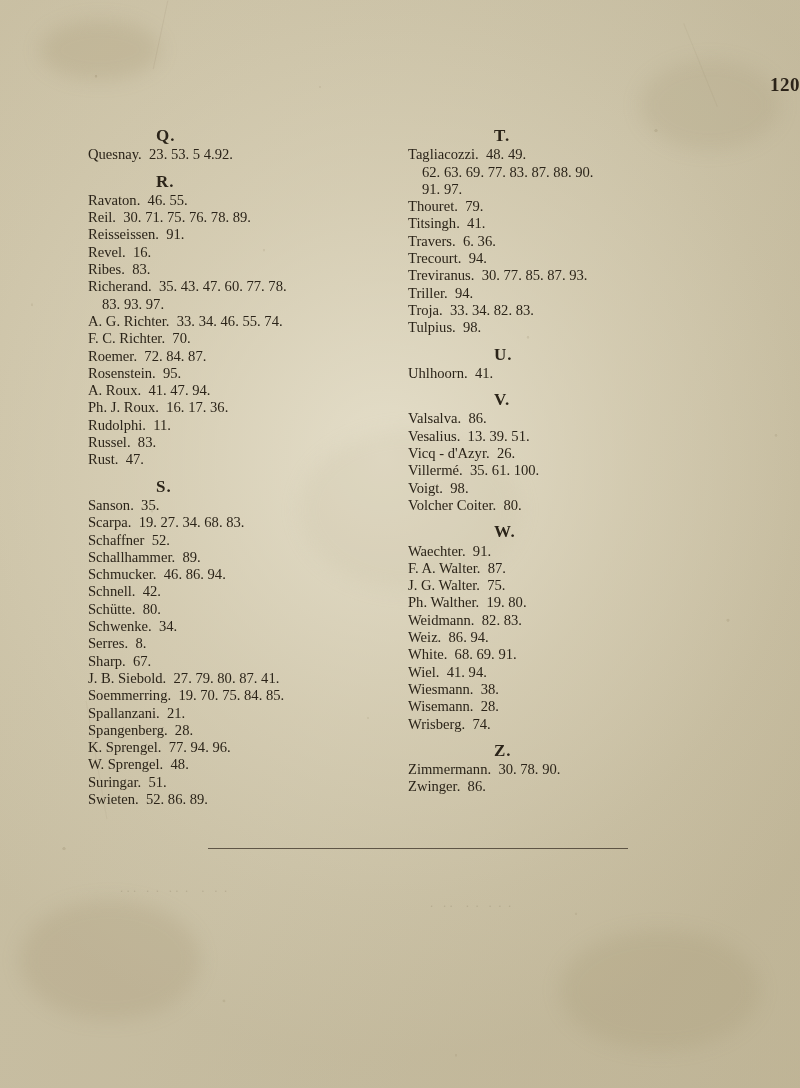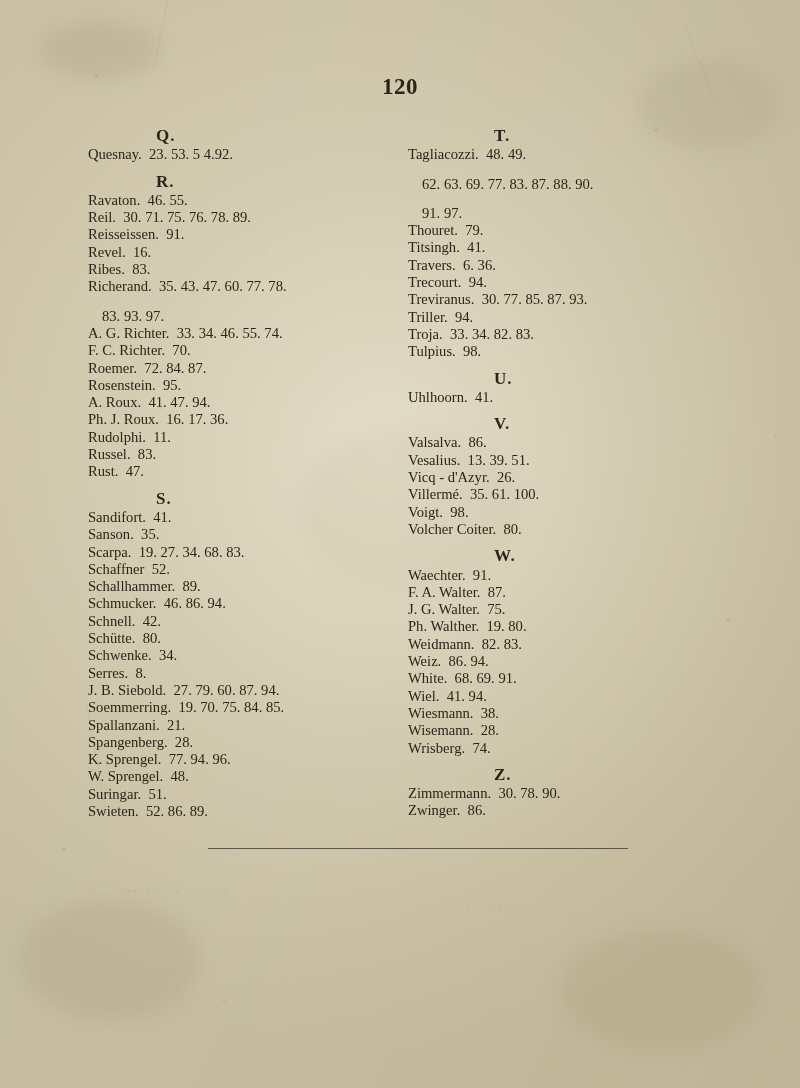--- a/index.html
+++ b/index.html
@@ -50,22 +50,22 @@
     pointer-events: none;
     border-radius: 50%;
     filter: blur(9px);
   }
 
   .folio {
     position: absolute;
     top: 74px;
     left: 0;
     right: 0;
-    text-align: center;
-    font-size: 23px;
+    text-align: right;
+    font-size: 19px;
     font-weight: 700;
     letter-spacing: .5px;
     color: #2b2318;
   }
 
   .content {
     position: absolute;
     top: 118px;
     left: 88px;
     width: 630px;
@@ -87,21 +87,21 @@
     letter-spacing: 1px;
     margin: 9px 0 2px 0;
     padding-left: 68px;
   }
   .col-right .section-letter { padding-left: 86px; }
 
   .entry {
     white-space: pre;
     text-indent: 0;
   }
-  .entry.indent { padding-left: 14px; margin-top: 12px; }
+  .entry.indent { padding-left: 14px; }
 
   .rule {
     position: absolute;
     left: 208px;
     top: 848px;
     width: 420px;
     height: 0;
     border-top: 1.4px solid #3a3025;
     opacity: .75;
   }
@@ -152,31 +152,31 @@
         <div class="entry">A. G. Richter.  33. 34. 46. 55. 74.</div>
         <div class="entry">F. C. Richter.  70.</div>
         <div class="entry">Roemer.  72. 84. 87.</div>
         <div class="entry">Rosenstein.  95.</div>
         <div class="entry">A. Roux.  41. 47. 94.</div>
         <div class="entry">Ph. J. Roux.  16. 17. 36.</div>
         <div class="entry">Rudolphi.  11.</div>
         <div class="entry">Russel.  83.</div>
         <div class="entry">Rust.  47.</div>
         <div class="section-letter">S.</div>
-        <div class="entry">Sandifort.  41.</div>
         <div class="entry">Sanson.  35.</div>
         <div class="entry">Scarpa.  19. 27. 34. 68. 83.</div>
         <div class="entry">Schaffner  52.</div>
         <div class="entry">Schallhammer.  89.</div>
         <div class="entry">Schmucker.  46. 86. 94.</div>
         <div class="entry">Schnell.  42.</div>
         <div class="entry">Schütte.  80.</div>
         <div class="entry">Schwenke.  34.</div>
         <div class="entry">Serres.  8.</div>
-        <div class="entry">J. B. Siebold.  27. 79. 60. 87. 94.</div>
+        <div class="entry">Sharp.  67.</div>
+        <div class="entry">J. B. Siebold.  27. 79. 80. 87. 41.</div>
         <div class="entry">Soemmerring.  19. 70. 75. 84. 85.</div>
         <div class="entry">Spallanzani.  21.</div>
         <div class="entry">Spangenberg.  28.</div>
         <div class="entry">K. Sprengel.  77. 94. 96.</div>
         <div class="entry">W. Sprengel.  48.</div>
         <div class="entry">Suringar.  51.</div>
         <div class="entry">Swieten.  52. 86. 89.</div>
       </div>
     <div class="col col-right">
         <div class="section-letter">T.</div>

